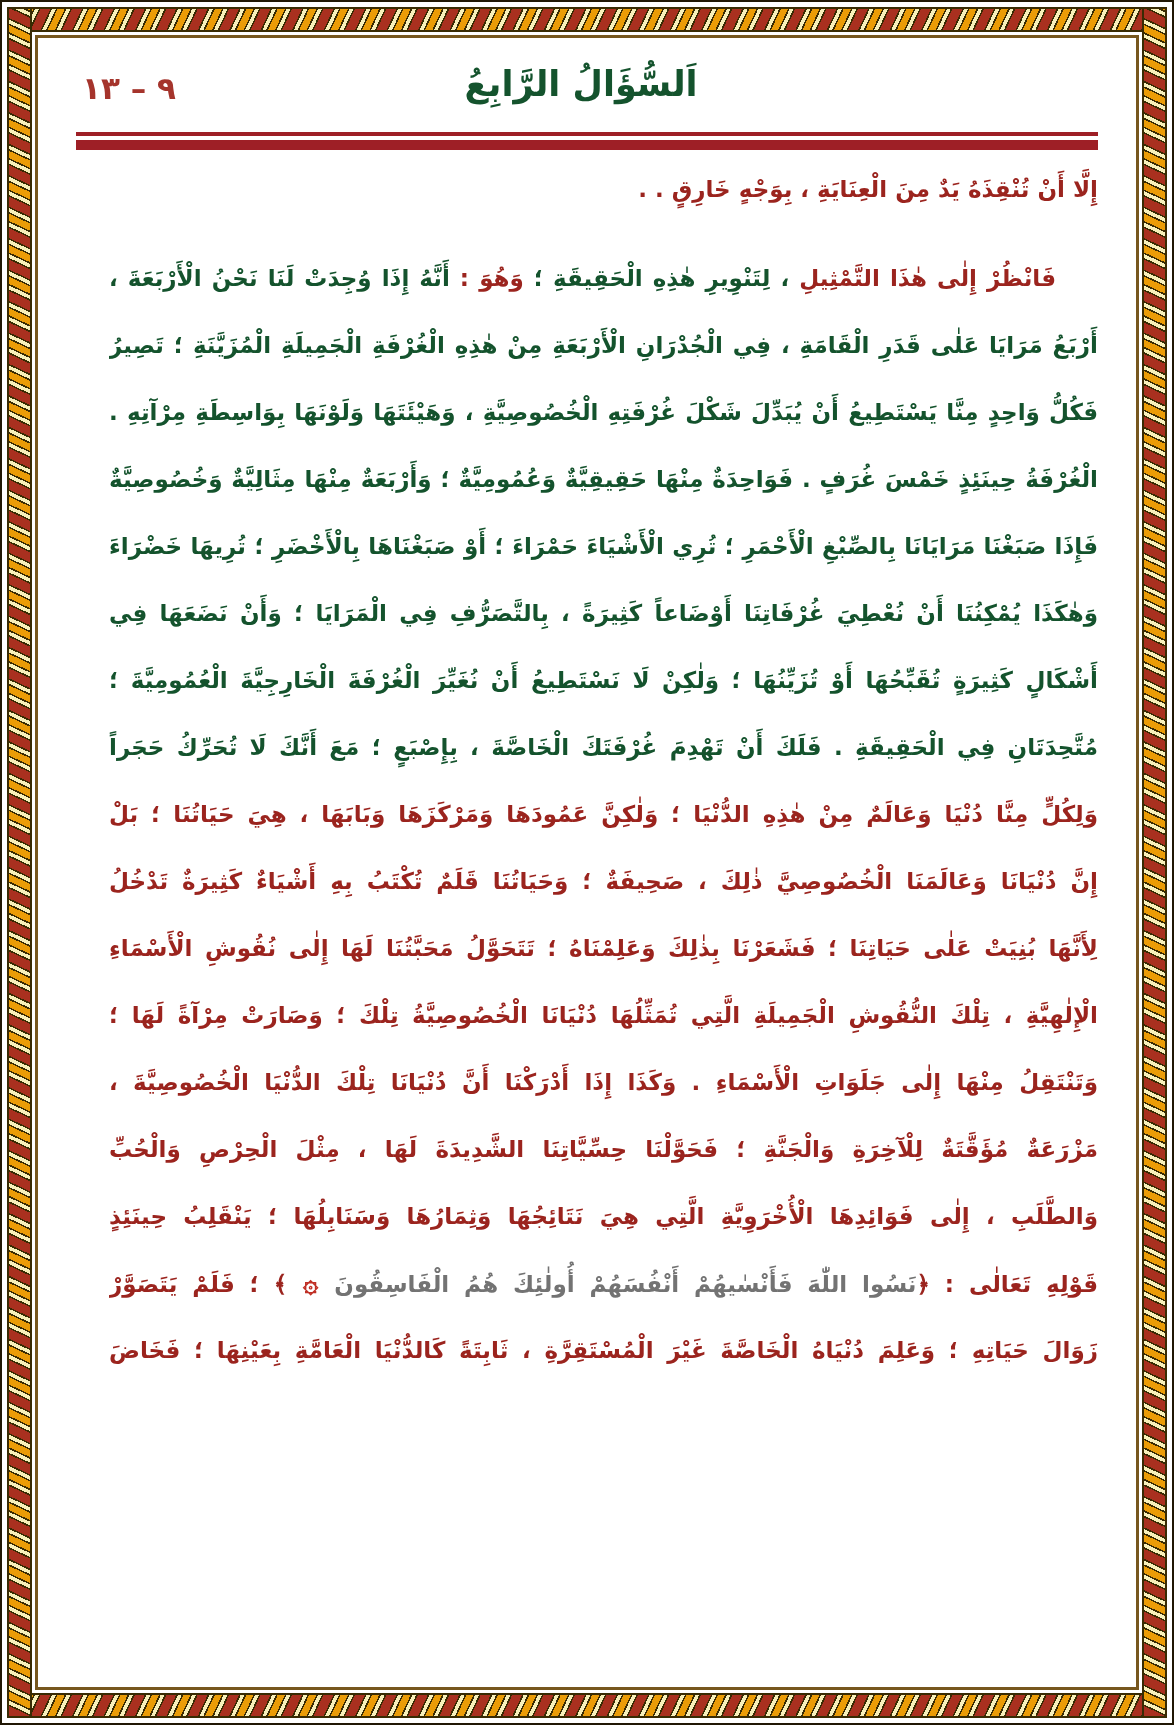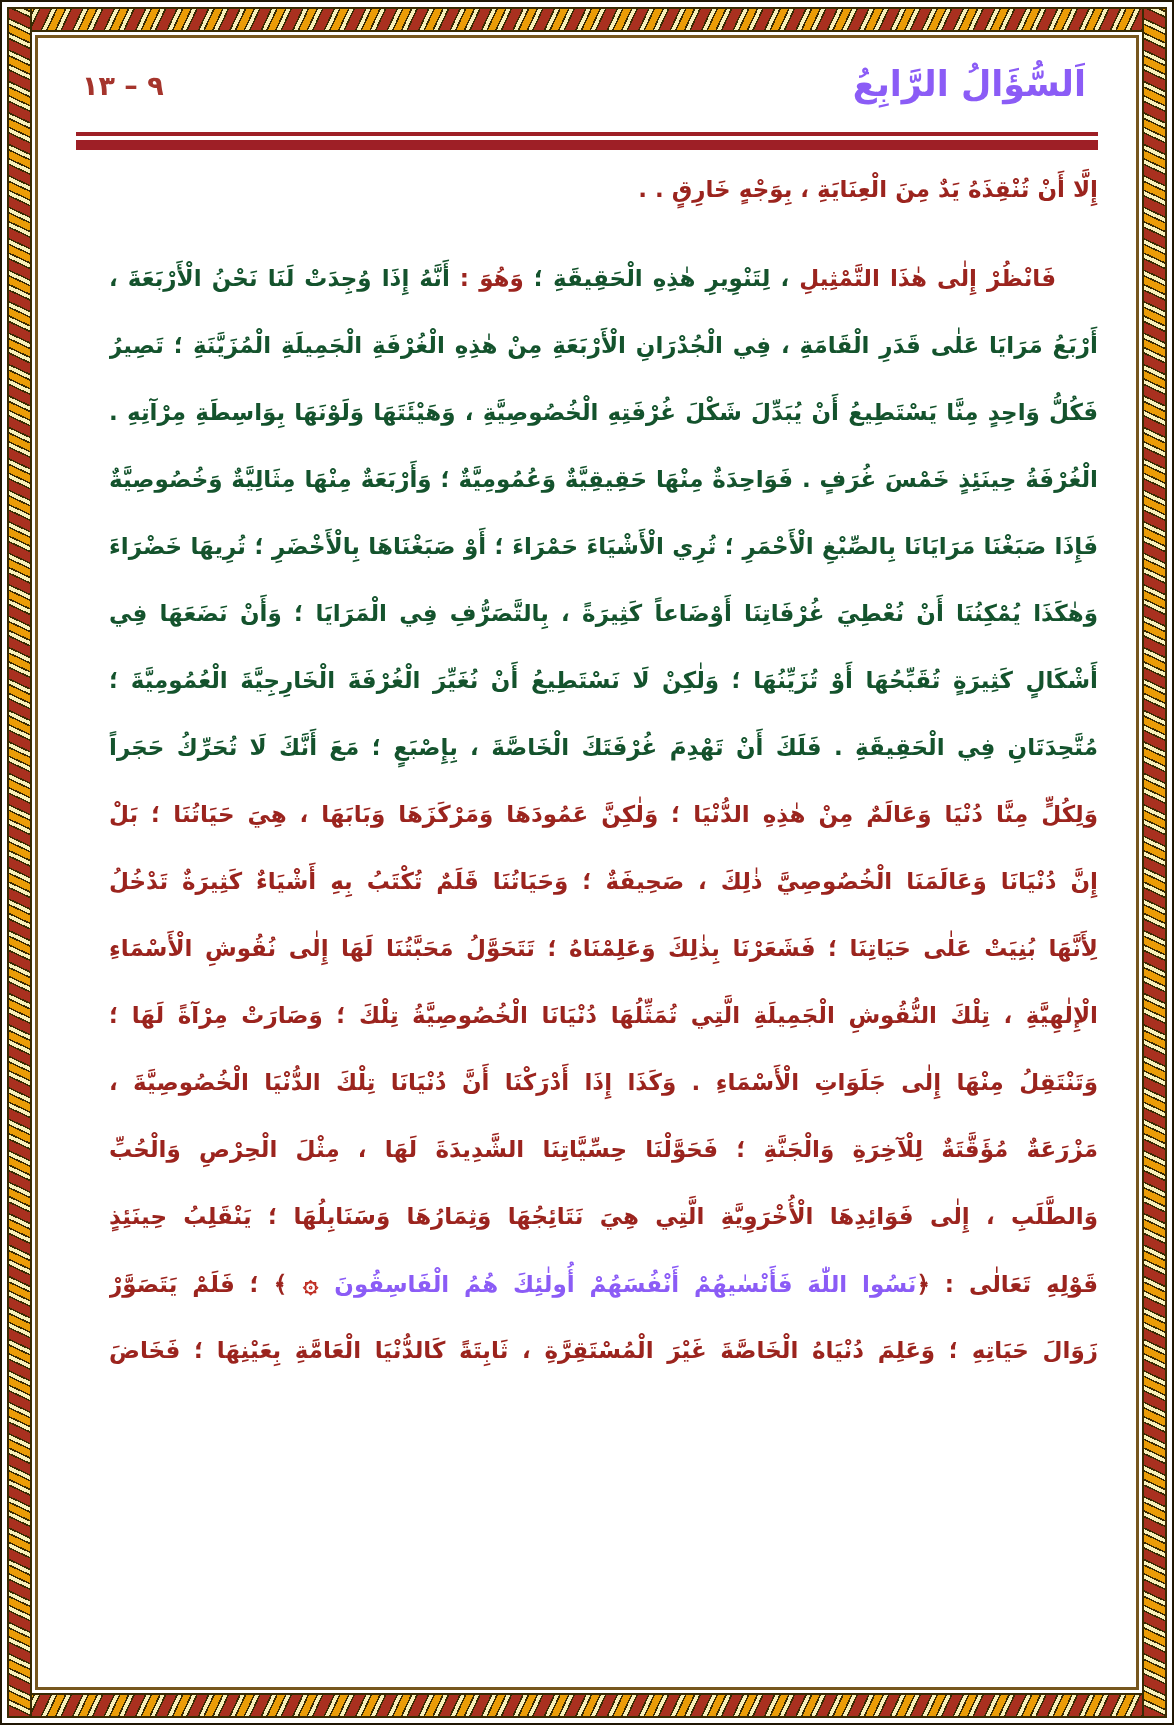--- a/index.html
+++ b/index.html
@@ -30,37 +30,37 @@
   .strip-left{left:5px;}
   .strip-right{right:5px;}
   .inner-frame{position:absolute;inset:33px;border:3px solid #77571e;
                pointer-events:none;}
 
   
   .content{position:absolute;inset:36px;padding:26px 38px 0 38px;
            box-sizing:border-box;}
   .header{position:relative;height:56px;}
   .page-number{position:absolute;right:auto;left:6px;top:6px;
-               font-size:27px;font-weight:bold;color:#a5342c;direction:rtl;}
-  .page-title{position:absolute;left:0;right:12px;top:0;
-              font-size:35px;font-weight:bold;color:#8b5cf6;}
+               font-size:31px;font-weight:bold;color:#a5342c;direction:rtl;}
+  .page-title{position:absolute;left:0;right:12px;text-align:center;top:0;
+              font-size:35px;font-weight:bold;color:#14532d;}
   .header-rule{margin-top:12px;height:18px;box-sizing:border-box;
                border-top:4px solid #9e1f26;border-bottom:10px solid #9e1f26;}
 
   
   .body-text{direction:rtl;margin-top:6px;margin-left:33px;}
   .line{font-size:23px;font-weight:bold;line-height:67px;height:67px;
         color:#161616;text-align:justify;text-align-last:justify;
         white-space:normal;overflow:hidden;}
   .line.align-right{text-align:right;text-align-last:right;}
   .line.indent{padding-right:42px;}
   .line.gap-after{margin-bottom:22px;}
   .seg.red{color:#9b241e;}
   .seg.black{color:#14532d;}
-  .seg.blue{color:#8b5cf6;}
+  .seg.blue{color:#737373;}
   .seg.rosette{color:#c03026;font-size:26px;}
 </style>
 </head>
 <body>
 
 <div class="page">
   <div class="strip strip-top"></div>
   <div class="strip strip-bottom"></div>
   <div class="strip strip-left"></div>
   <div class="strip strip-right"></div>

